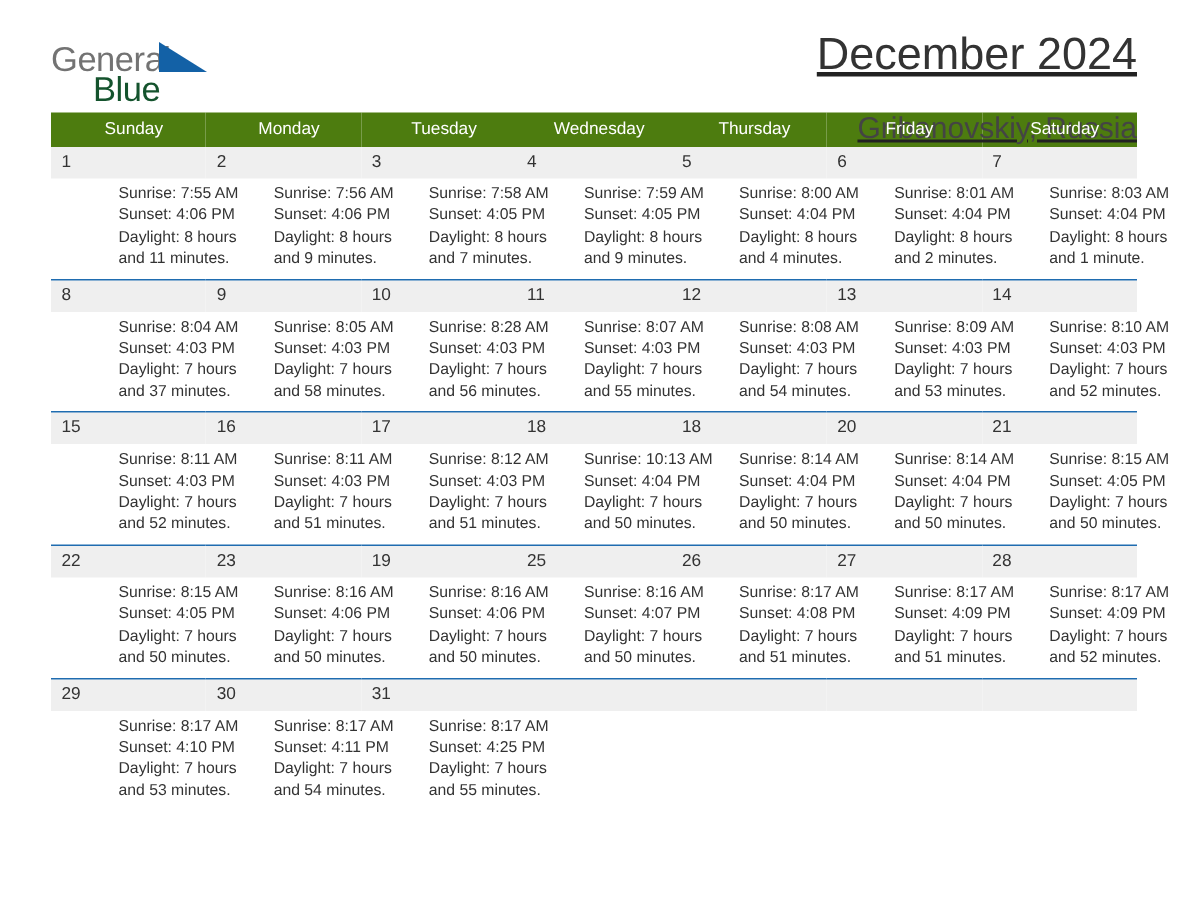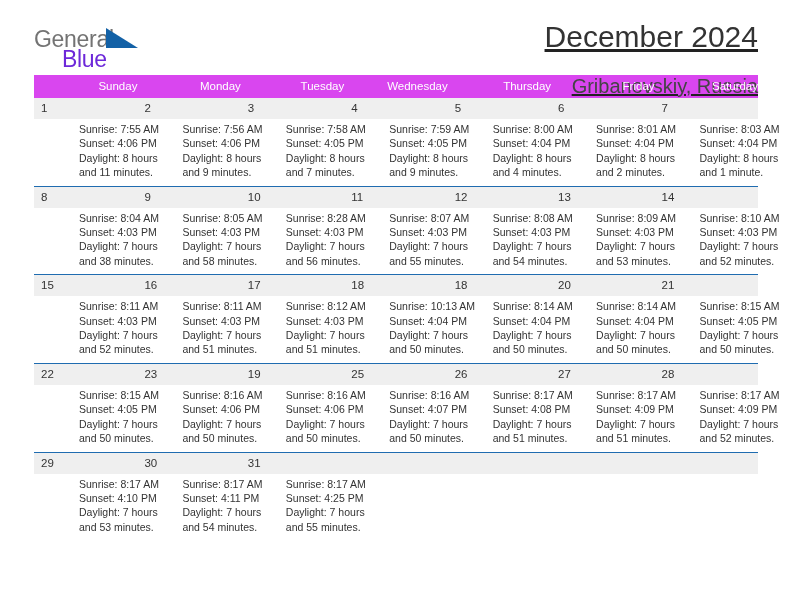--- a/index.html
+++ b/index.html
@@ -45,21 +45,21 @@
     letter-spacing: -0.3px;
     color: #737373;
     font-family: "Liberation Sans", sans-serif;
   }
   .brand-blue {
     position: absolute;
     left: 28px;
     top: 26px;
     font-size: 23px;
     letter-spacing: -0.3px;
-    color: #6d28d9;
+    color: #14532d;
     font-family: "Liberation Sans", sans-serif;
   }
   .brand-triangle {
     position: absolute;
     left: 72px;
     top: 8px;
     width: 0;
     height: 0;
     border-left: 32px solid #1361a6;
     border-top: 20px solid transparent;
@@ -88,25 +88,25 @@
   
   .calendar {
     width: 724px;
     border-collapse: collapse;
     table-layout: fixed;
     margin-top: 1px;
   }
   .calendar col { width: 103.42px; }
 
   thead th {
-    background: #d946ef;
+    background: #4d7c0f;
     color: #ffffff;
     font-size: 11.5px;
     font-weight: normal;
-    text-align: right;
+    text-align: center;
     padding: 5px 0 5px 7px;
     line-height: 13px;
   }
 
   tbody tr.week-row > td {
     vertical-align: top;
     padding: 0;
     border-top: 1.6px solid #1f6cb0;
   }
   tbody tr.week-row:first-child > td {
@@ -260,21 +260,21 @@
       </tr>
 
       <tr class="week-row">
         <td>
           <div class="cell-inner">
             <div class="daynum">8</div>
             <div class="details">
               <div>Sunrise: 8:04 AM</div>
               <div>Sunset: 4:03 PM</div>
               <div>Daylight: 7 hours</div>
-              <div>and 38 minutes.</div>
+              <div>and 37 minutes.</div>
             </div>
           </div>
         </td>
         <td>
           <div class="cell-inner">
             <div class="daynum">9</div>
             <div class="details">
               <div>Sunrise: 8:05 AM</div>
               <div>Sunset: 4:03 PM</div>
               <div>Daylight: 7 hours</div>

